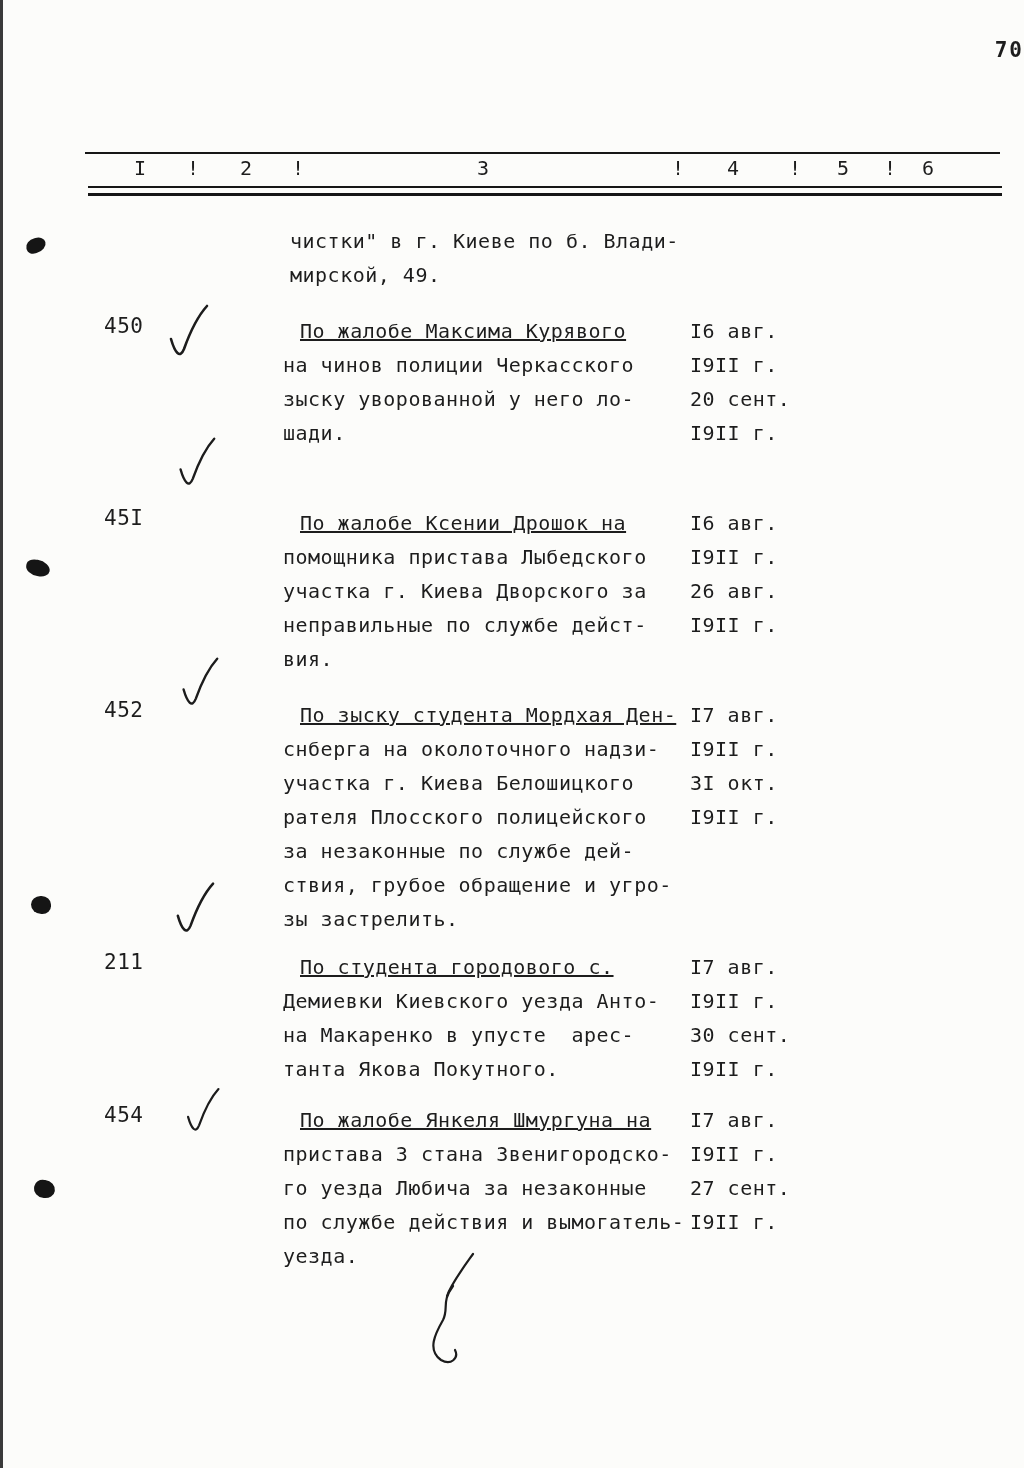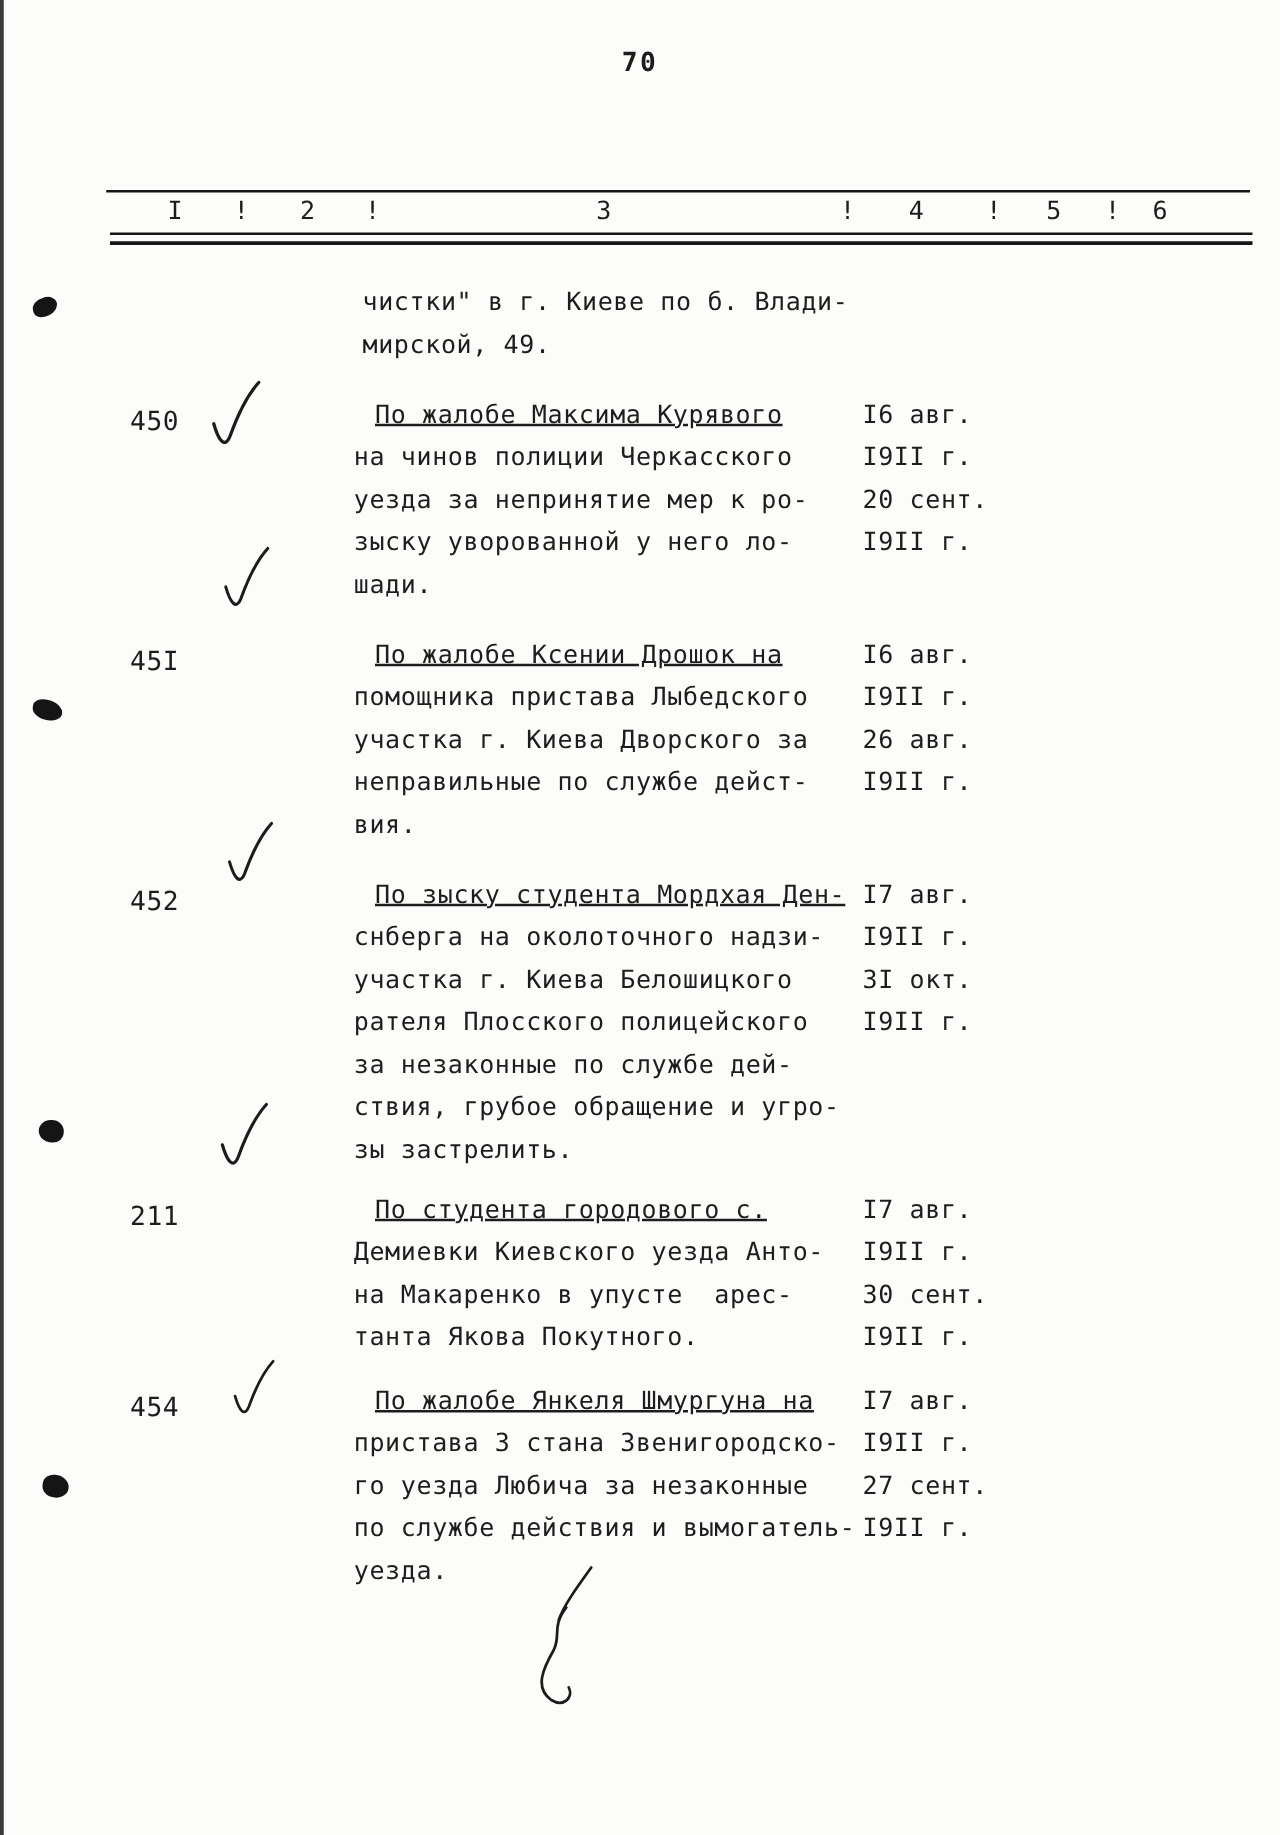--- a/index.html
+++ b/index.html
@@ -17,40 +17,40 @@
   .edge-line {
     position: absolute;
     left: 0; top: 0;
     width: 3px; height: 100%;
     background: #3a3a3a;
   }
   #page-number {
     position: absolute;
     top: 38px; left: 0;
     width: 100%;
-    text-align: center;
+    text-align: right;
     font-size: 21px;
     letter-spacing: 2px;
     font-weight: bold;
   }
   .rule { position: absolute; background: #161616; }
   #rule-top    { left: 85px; top: 152px; width: 915px; height: 2px; }
   #rule-mid-a  { left: 88px; top: 186px; width: 914px; height: 2px; }
   #rule-mid-b  { left: 88px; top: 193px; width: 914px; height: 3px; }
   #table-header { position: absolute; top: 156px; left: 0; width: 100%; height: 30px; font-size: 20px; }
   #table-header .hc { position: absolute; top: 0; }
   #continuation {
     position: absolute;
     left: 290px; top: 224px;
     font-size: 20px;
     letter-spacing: 0.5px;
   }
   #continuation .ln { height: 34px; line-height: 34px; white-space: pre; }
   .entry { position: absolute; left: 0; width: 1024px; font-size: 20px; letter-spacing: 0.5px; }
-  .entry .num { position: absolute; left: 104px; top: 11px; font-size: 21px; }
+  .entry .num { position: absolute; left: 104px; top: 0; font-size: 21px; }
   .entry .txt { position: absolute; left: 283px; top: 0; }
   .entry .dts { position: absolute; left: 690px; top: 0; }
   .ln { height: 34px; line-height: 34px; white-space: pre; }
   .ind { padding-left: 17px; text-decoration: underline; }
   .check { position: absolute; }
   .check path { stroke: #1c1c1c; stroke-width: 2.6; fill: none; stroke-linecap: round; }
   .flourish path { stroke: #1c1c1c; stroke-width: 2.2; fill: none; stroke-linecap: round; }
   .blob { position: absolute; background: #151515; }
   #blob-1 { left: 26px; top: 238px; width: 20px; height: 15px; border-radius: 55% 45% 60% 40%; transform: rotate(-15deg); }
   #blob-2 { left: 26px; top: 560px; width: 24px; height: 16px; border-radius: 40% 60% 45% 55%; transform: rotate(10deg); }
@@ -88,21 +88,20 @@
   <div id="continuation">
     <div class="ln">чистки" в г. Киеве по б. Влади-</div>
     <div class="ln">мирской, 49.</div>
   </div>
 
   <section class="entry" style="top:314px">
     <div class="num">450</div>
     <div class="txt">
       <div class="ln ind">По жалобе Максима Курявого</div>
       <div class="ln">на чинов полиции Черкасского</div>
-      <div class="ln">уезда за непринятие мер к ро-</div>
       <div class="ln">зыску уворованной у него ло-</div>
       <div class="ln">шади.</div>
     </div>
     <div class="dts">
       <div class="ln">I6 авг.</div>
       <div class="ln">I9II г.</div>
       <div class="ln">20 сент.</div>
       <div class="ln">I9II г.</div>
     </div>
   </section>

